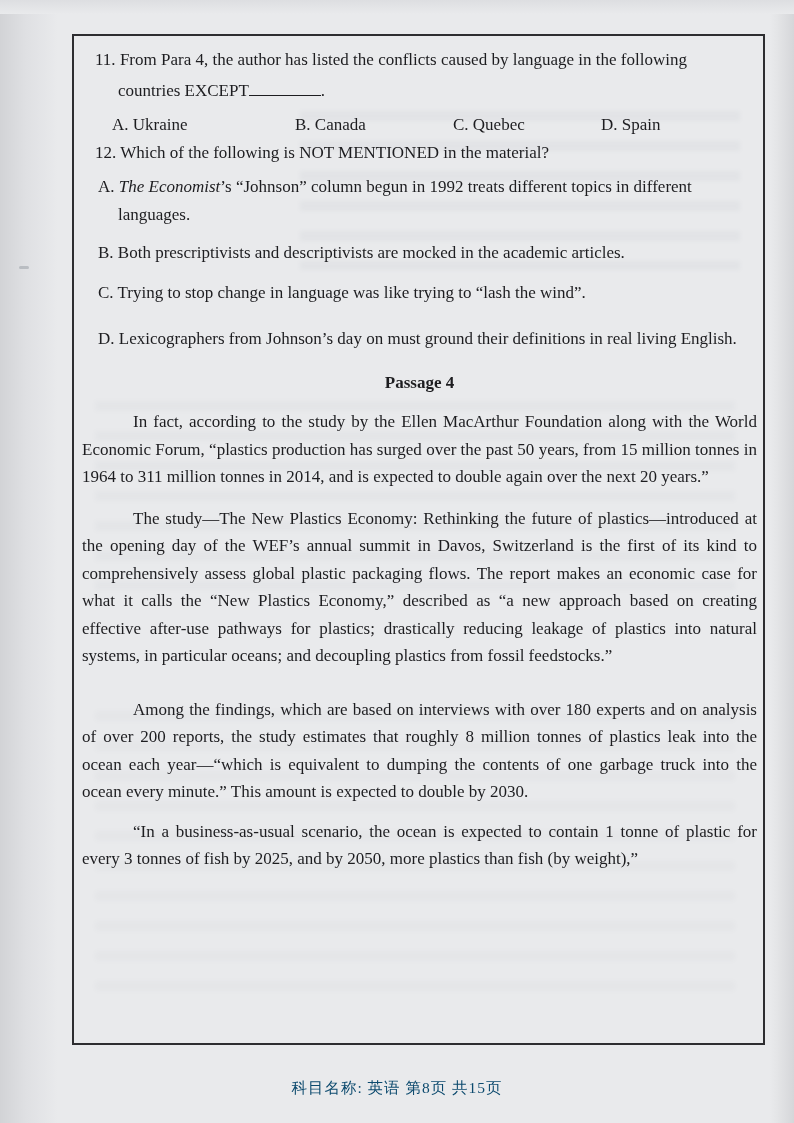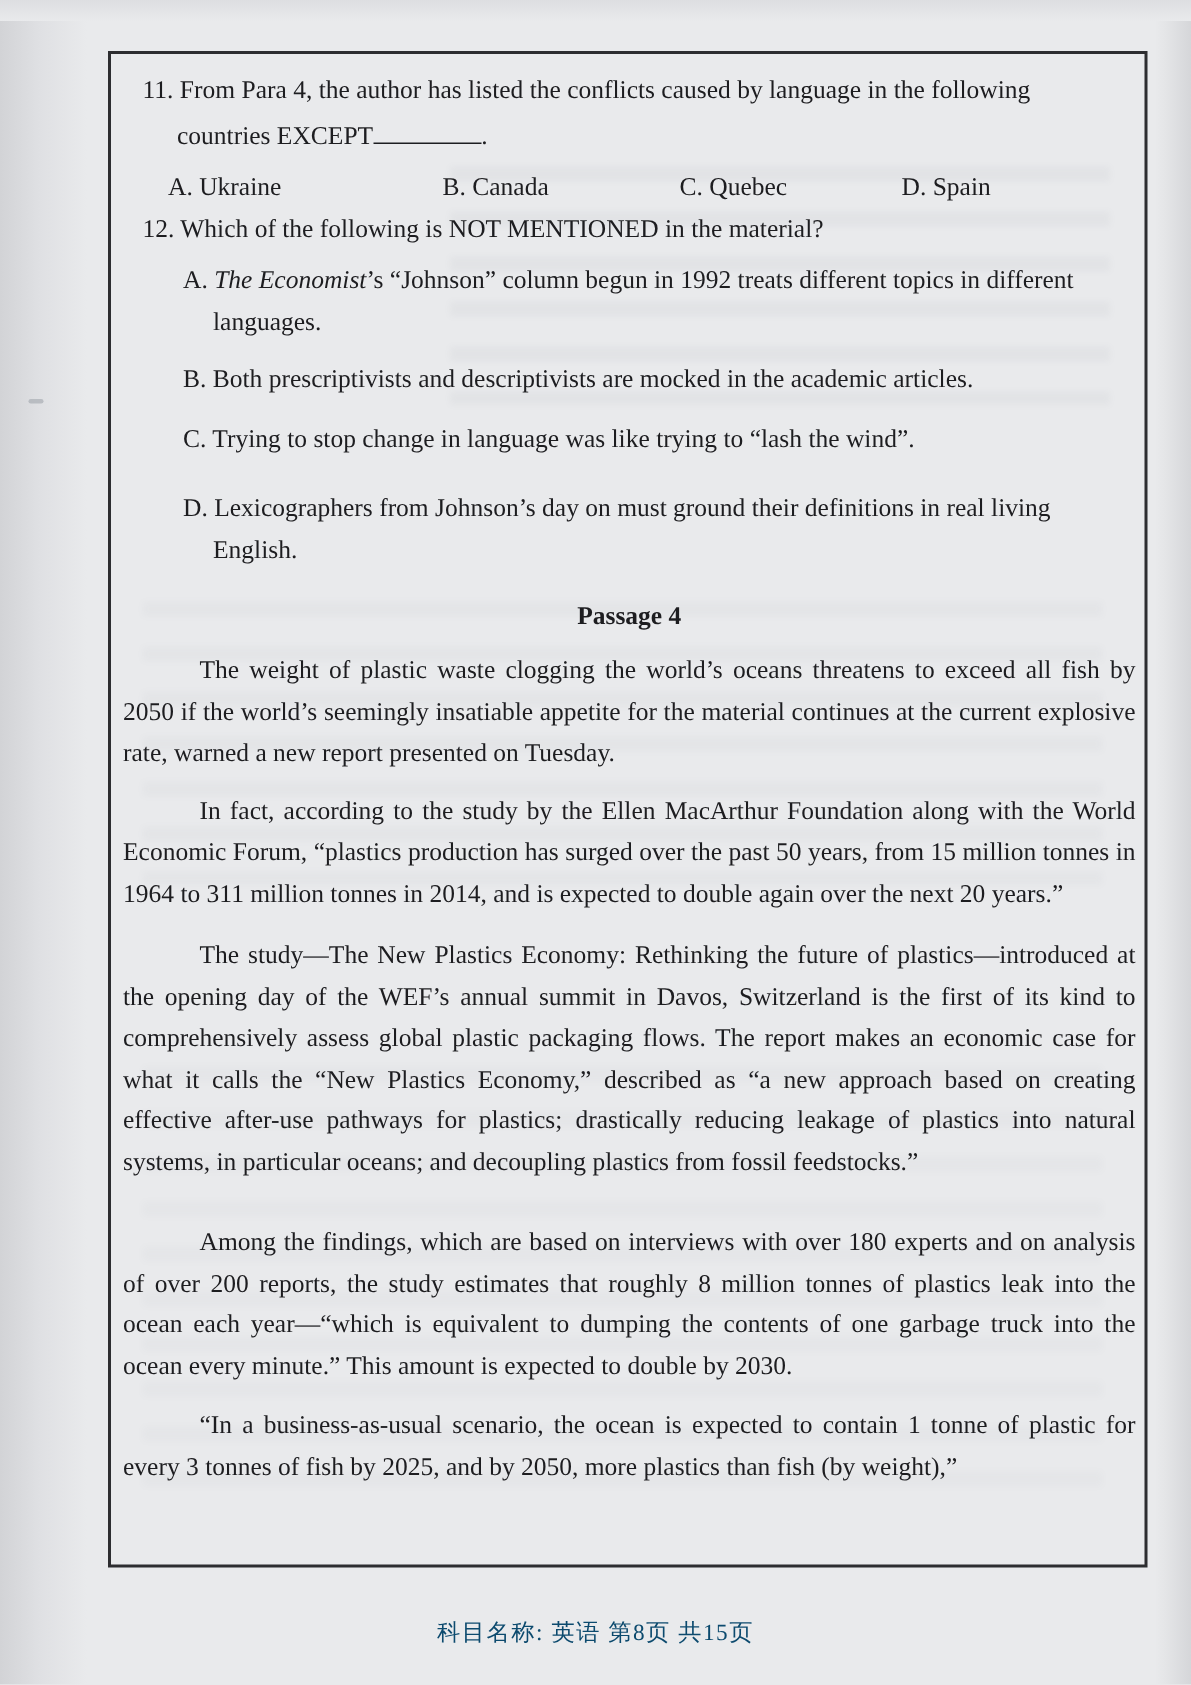--- a/index.html
+++ b/index.html
@@ -70,21 +70,21 @@
     vertical-align: baseline;
   }
   .choices-row {
     display: grid;
     grid-template-columns: 183px 158px 148px auto;
     margin-left: 30px;
     margin-top: 6px;
   }
   .q12-stem { margin-left: 13px; }
   .opt {
-    margin-left: 40px;
+    margin-left: 16px;
     padding-left: 20px;
     text-indent: -20px;
   }
   .opt-a { margin-top: 6px; }
   .opt-b { margin-top: 10px; }
   .opt-c { margin-top: 12px; }
   .opt-d { margin-top: 18px; }
   .italic { font-style: italic; }
 
   .passage-title {
@@ -172,21 +172,20 @@
       <span>C.</span>
       <span>Trying to stop change in language was like trying to “lash the wind”.</span>
     </div>
     <div class="opt opt-d">
       <span>D.</span>
       <span>Lexicographers from Johnson’s day on must ground their definitions in real living English.</span>
     </div>
 
     <div class="passage-title">Passage 4</div>
 
-    <p class="para para-1">The weight of plastic waste clogging the world’s oceans threatens to exceed all fish by 2050 if the world’s seemingly insatiable appetite for the material continues at the current explosive rate, warned a new report presented on Tuesday.</p>
     <p class="para para-2">In fact, according to the study by the Ellen MacArthur Foundation along with the World Economic Forum, “plastics production has surged over the past 50 years, from 15 million tonnes in 1964 to 311 million tonnes in 2014, and is expected to double again over the next 20 years.”</p>
     <p class="para para-3">The study—The New Plastics Economy: Rethinking the future of plastics—introduced at the opening day of the WEF’s annual summit in Davos, Switzerland is the first of its kind to comprehensively assess global plastic packaging flows. The report makes an economic case for what it calls the “New Plastics Economy,” described as “a new approach based on creating effective after-use pathways for plastics; drastically reducing leakage of plastics into natural systems, in particular oceans; and decoupling plastics from fossil feedstocks.”</p>
     <p class="para para-4">Among the findings, which are based on interviews with over 180 experts and on analysis of over 200 reports, the study estimates that roughly 8 million tonnes of plastics leak into the ocean each year—“which is equivalent to dumping the contents of one garbage truck into the ocean every minute.” This amount is expected to double by 2030.</p>
     <p class="para para-5">“In a business-as-usual scenario, the ocean is expected to contain 1 tonne of plastic for every 3 tonnes of fish by 2025, and by 2050, more plastics than fish (by weight),”</p>
 
   </div>
 </div>
 
 <div class="page-footer">科目名称: 英语 第8页 共15页</div>
 

